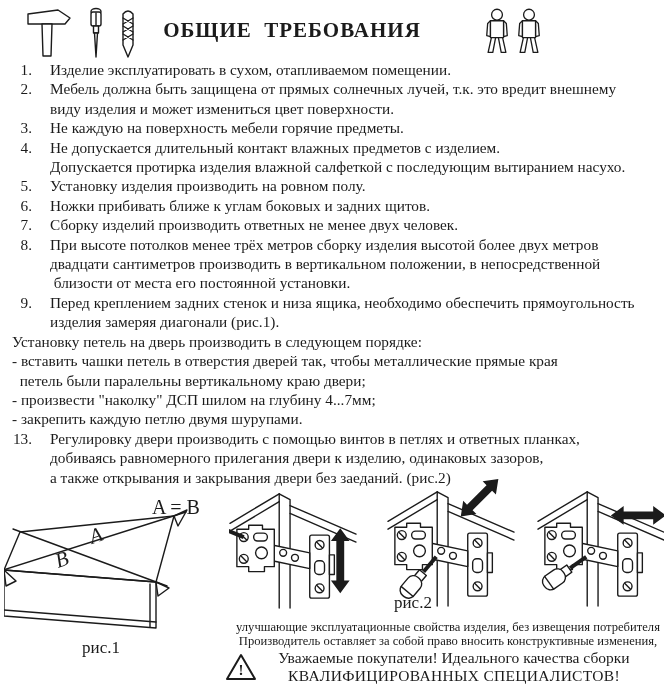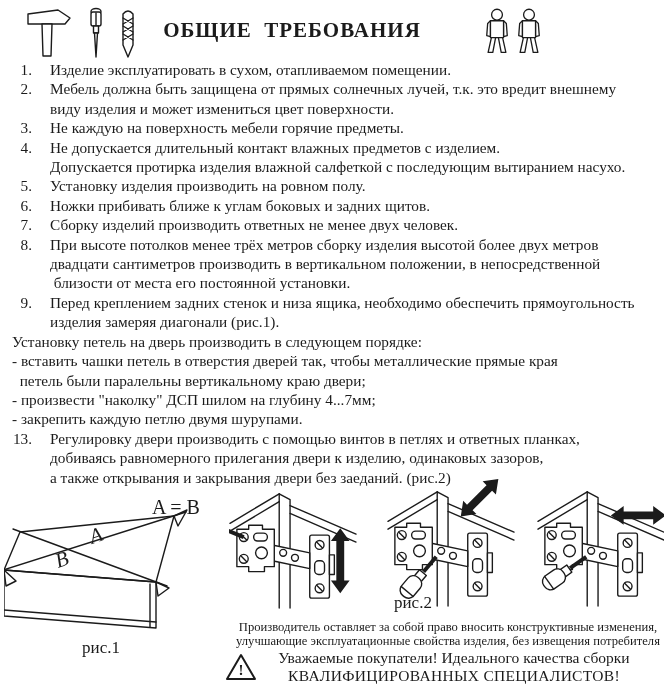--- a/index.html
+++ b/index.html
@@ -264,22 +264,22 @@
       <line class="ln" x1="-46" y1="-8" x2="-46" y2="8"></line>
     </g>
     <g transform="translate(103,40) rotate(90)">
       <polygon class="bk" points="0,-28 9.5,-15 4,-15 4,15 9.5,15 0,28 -9.5,15 -4,15 -4,-15 -9.5,-15"></polygon>
     </g>
   </svg>
     </div>
   <span class="fig2-cap">рис.2</span>
 
   <div class="footnote">
+    <div>улучшающие эксплуатационные свойства изделия, без извещения потребителя</div>
     <div>Производитель оставляет за собой право вносить конструктивные изменения,</div>
-    <div>улучшающие эксплуатационные свойства изделия, без извещения потребителя</div>
   </div>
 
   <svg class="warn-tri" width="30" height="28" viewBox="0 0 30 28">
     <polygon points="15,2 29,26 1,26" fill="none" stroke="var(--ink)" stroke-width="2" stroke-linejoin="round"></polygon>
     <text x="15" y="22" text-anchor="middle" font-size="15" font-weight="bold" fill="var(--ink)">!</text>
   </svg>
   <div class="warning">
     <div>Уважаемые покупатели! Идеального качества сборки</div>
     <div class="l3">КВАЛИФИЦИРОВАННЫХ СПЕЦИАЛИСТОВ!</div>
   </div>

